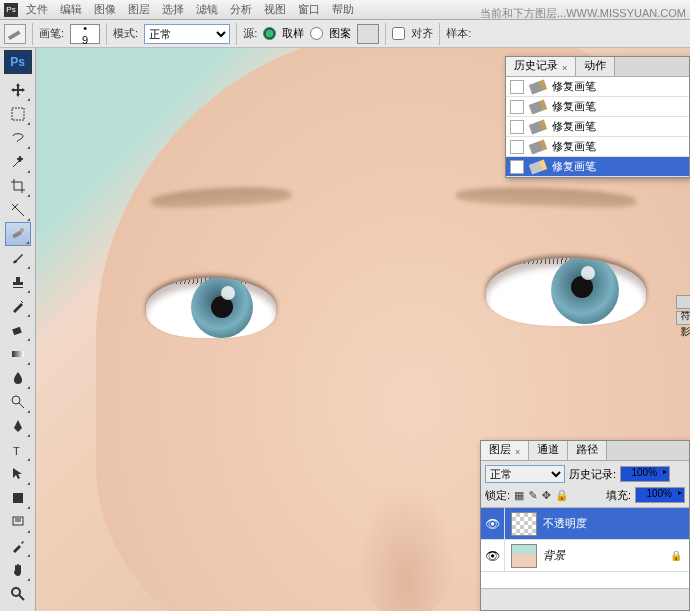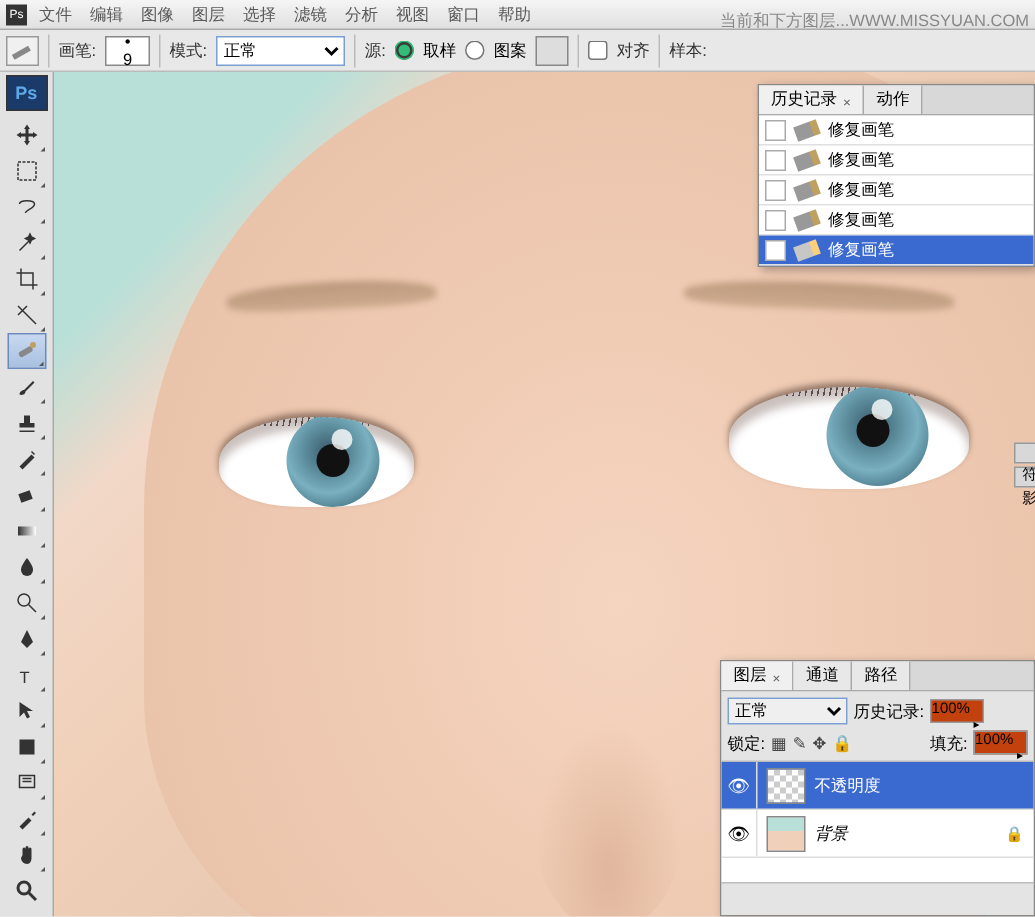--- a/index.html
+++ b/index.html
@@ -64,21 +64,21 @@
 .history-item .brush-ico { width: 16px; height: 10px; background: linear-gradient(90deg,#999 70%,#c0a060 70%); transform: rotate(-20deg); }
 .history-item.selected .brush-ico { filter: brightness(1.3); }
 
 .side-tabs { position: absolute; top: 295px; right: 0; width: 14px; }
 .side-tab { writing-mode: vertical-rl; background: #d8d8d8; border: 1px solid #999; padding: 6px 1px; font-size: 10px; margin-bottom: 2px; }
 
 .layers-panel { bottom: 0; right: 0; width: 210px; }
 .layers-options { padding: 4px; display: flex; flex-direction: column; gap: 4px; background: #e4e4e4; border-bottom: 1px solid #bbb; }
 .layers-row { display: flex; align-items: center; gap: 4px; }
 .layers-row select { flex: 0 0 80px; height: 18px; border: 1px solid #7c9fd3; }
-.layers-row .pct { width: 36px; height: 16px; border: 1px solid #999; background: #c2410c; text-align: right; padding-right: 12px; font-size: 10px; position: relative; }
+.layers-row .pct { width: 50px; height: 16px; border: 1px solid #999; background: #1d4ed8; text-align: right; padding-right: 12px; font-size: 10px; position: relative; }
 .layers-row .pct::after { content: "▸"; position: absolute; right: 2px; font-size: 8px; }
 .lock-icons { display: flex; gap: 4px; font-size: 10px; color: #444; }
 .layer-list { background: #fff; min-height: 80px; }
 .layer-item { height: 32px; display: flex; align-items: center; border-bottom: 1px solid #ddd; }
 .layer-item.selected { background: #3a6ad0; color: #fff; }
 .layer-item .vis { width: 24px; text-align: center; font-size: 12px; border-right: 1px solid #ddd; height: 100%; display: flex; align-items: center; justify-content: center; }
 .layer-item .thumb { width: 26px; height: 24px; border: 1px solid #888; margin: 0 6px; background: #fff; }
 .layer-item .thumb.checker { background: repeating-conic-gradient(#ccc 0 25%, #fff 0 50%) 0 0/8px 8px; }
 .layer-item .thumb.bg { background: linear-gradient(#b8e0d8 40%, #f0d0b8 40%); }
 .layer-item .lock { margin-left: auto; margin-right: 6px; font-size: 10px; }

